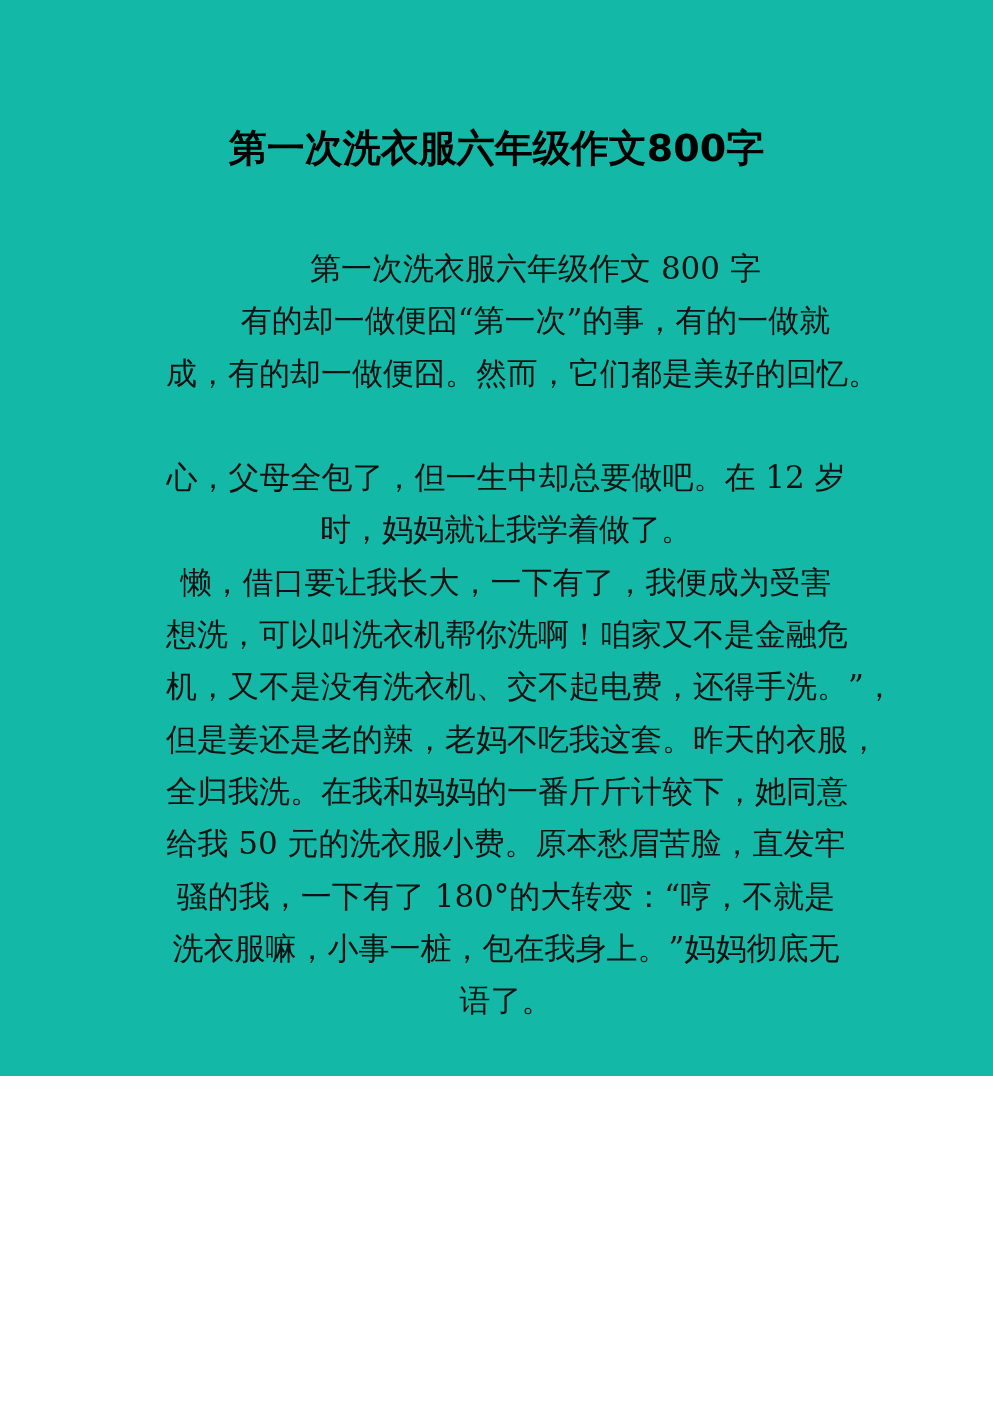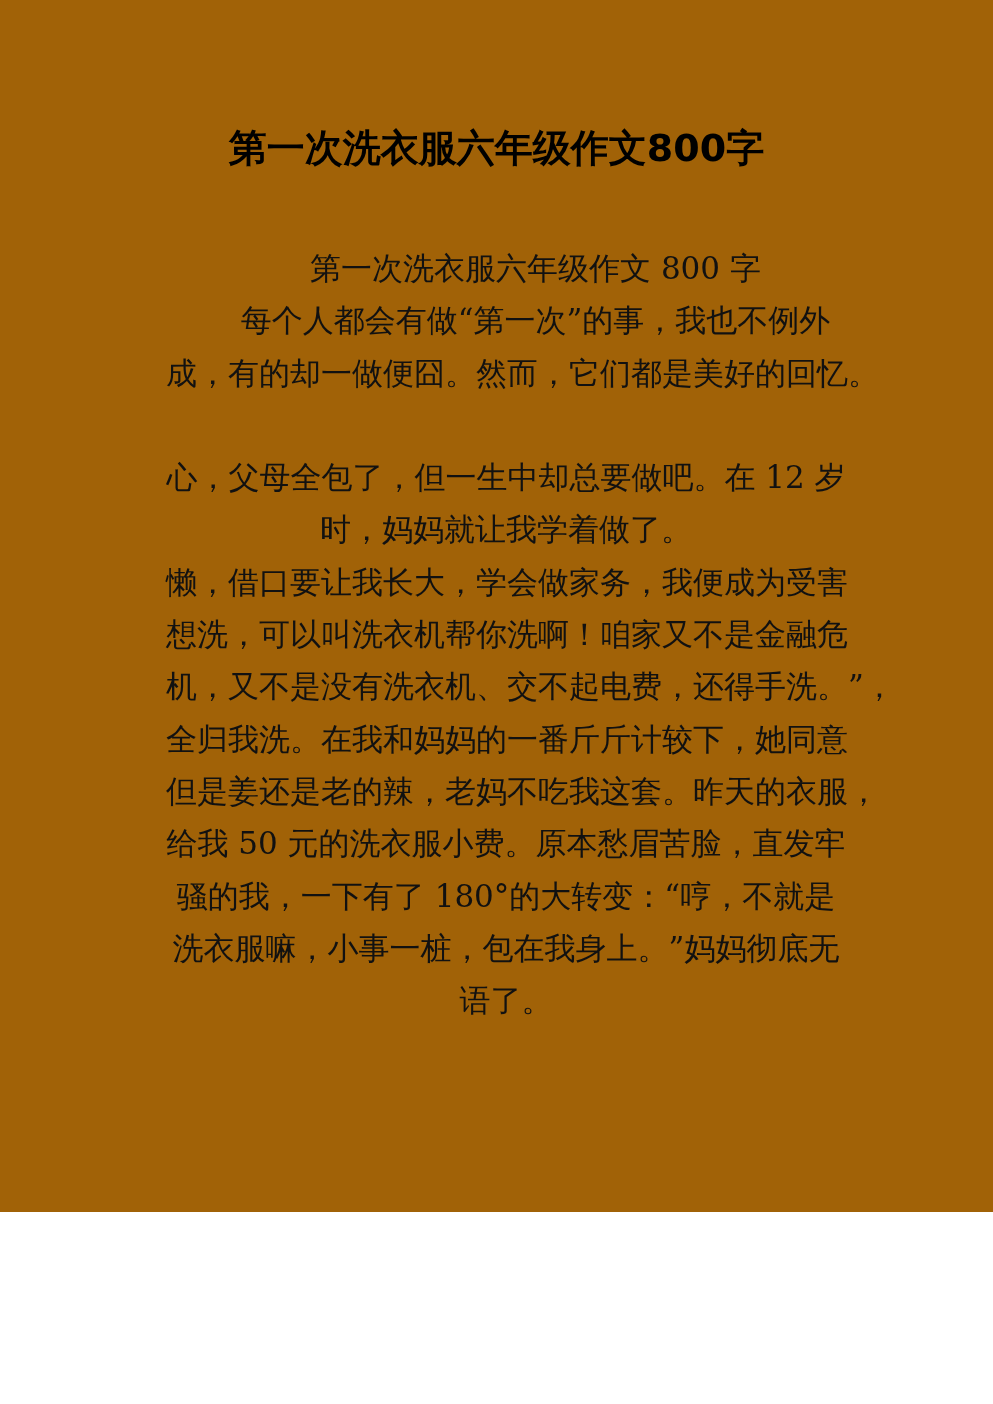--- a/index.html
+++ b/index.html
@@ -11,22 +11,22 @@
       width: 993px;
       height: 1404px;
       position: relative;
       overflow: hidden;
       color: #000000;
     }
     .page {
       position: absolute;
       left: 0; top: 0;
       width: 993px;
-      height: 1212px;
-      background: #a16207;
+      height: 1076px;
+      background: #14b8a6;
     }
     .title {
       position: absolute;
       top: 122px;
       left: 0;
       width: 993px;
       text-align: center;
       font-family: "DejaVu Sans", "Liberation Sans", sans-serif;
       font-weight: bold;
       font-size: 38px;
@@ -53,28 +53,28 @@
     .blank { height: 52.3px; }
   </style>
 </head>
 <body>
 
 <div class="page">
   <div class="title">第一次洗衣服六年级作文800字</div>
 
   <div class="body">
     <div class="line indent">第一次洗衣服六年级作文 800 字</div>
-    <div class="line indent">每个人都会有做“第一次”的事，我也不例外</div>
+    <div class="line indent">有的却一做便囧“第一次”的事，有的一做就</div>
     <div class="line">成，有的却一做便囧。然而，它们都是美好的回忆。</div>
     <div class="line blank"></div>
     <div class="line">心，父母全包了，但一生中却总要做吧。在 12 岁</div>
     <div class="line">时，妈妈就让我学着做了。</div>
-    <div class="line">懒，借口要让我长大，学会做家务，我便成为受害</div>
+    <div class="line">懒，借口要让我长大，一下有了，我便成为受害</div>
     <div class="line">想洗，可以叫洗衣机帮你洗啊！咱家又不是金融危</div>
     <div class="line">机，又不是没有洗衣机、交不起电费，还得手洗。”，</div>
+    <div class="line">但是姜还是老的辣，老妈不吃我这套。昨天的衣服，</div>
     <div class="line">全归我洗。在我和妈妈的一番斤斤计较下，她同意</div>
-    <div class="line">但是姜还是老的辣，老妈不吃我这套。昨天的衣服，</div>
     <div class="line">给我 50 元的洗衣服小费。原本愁眉苦脸，直发牢</div>
     <div class="line">骚的我，一下有了 180°的大转变：“哼，不就是</div>
     <div class="line">洗衣服嘛，小事一桩，包在我身上。”妈妈彻底无</div>
     <div class="line">语了。</div>
   </div>
 </div>
 
 </body></html>

